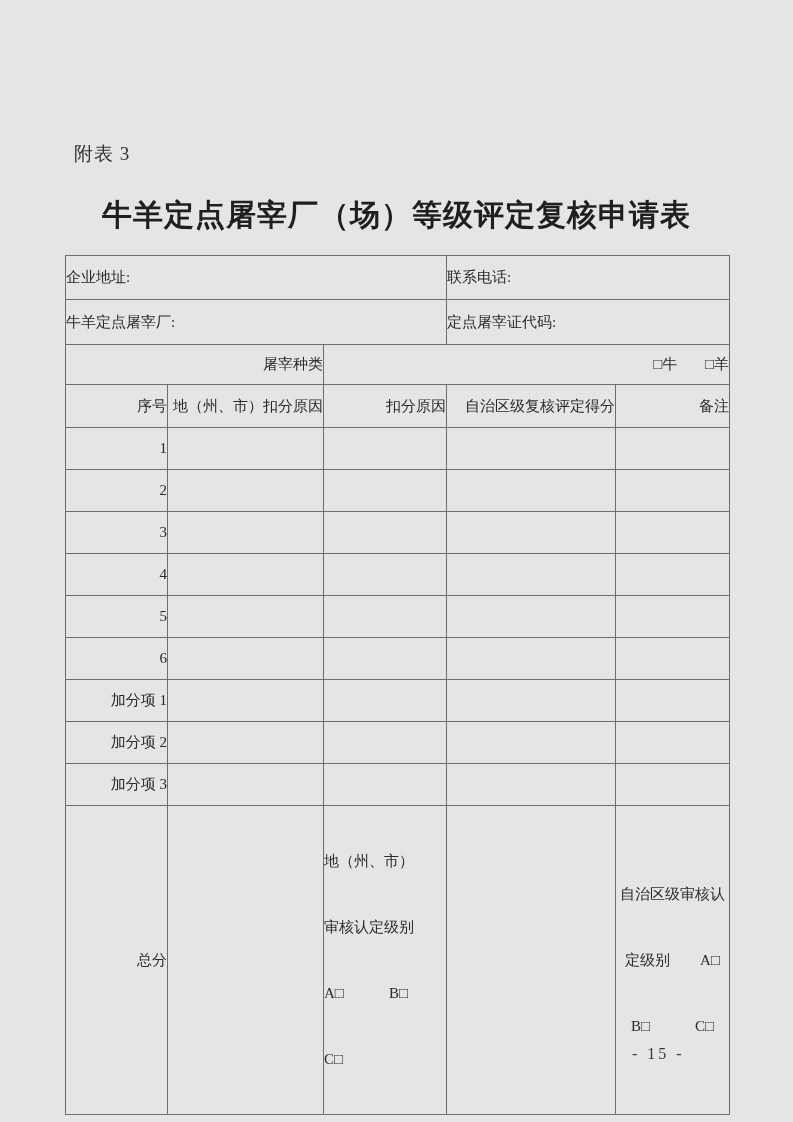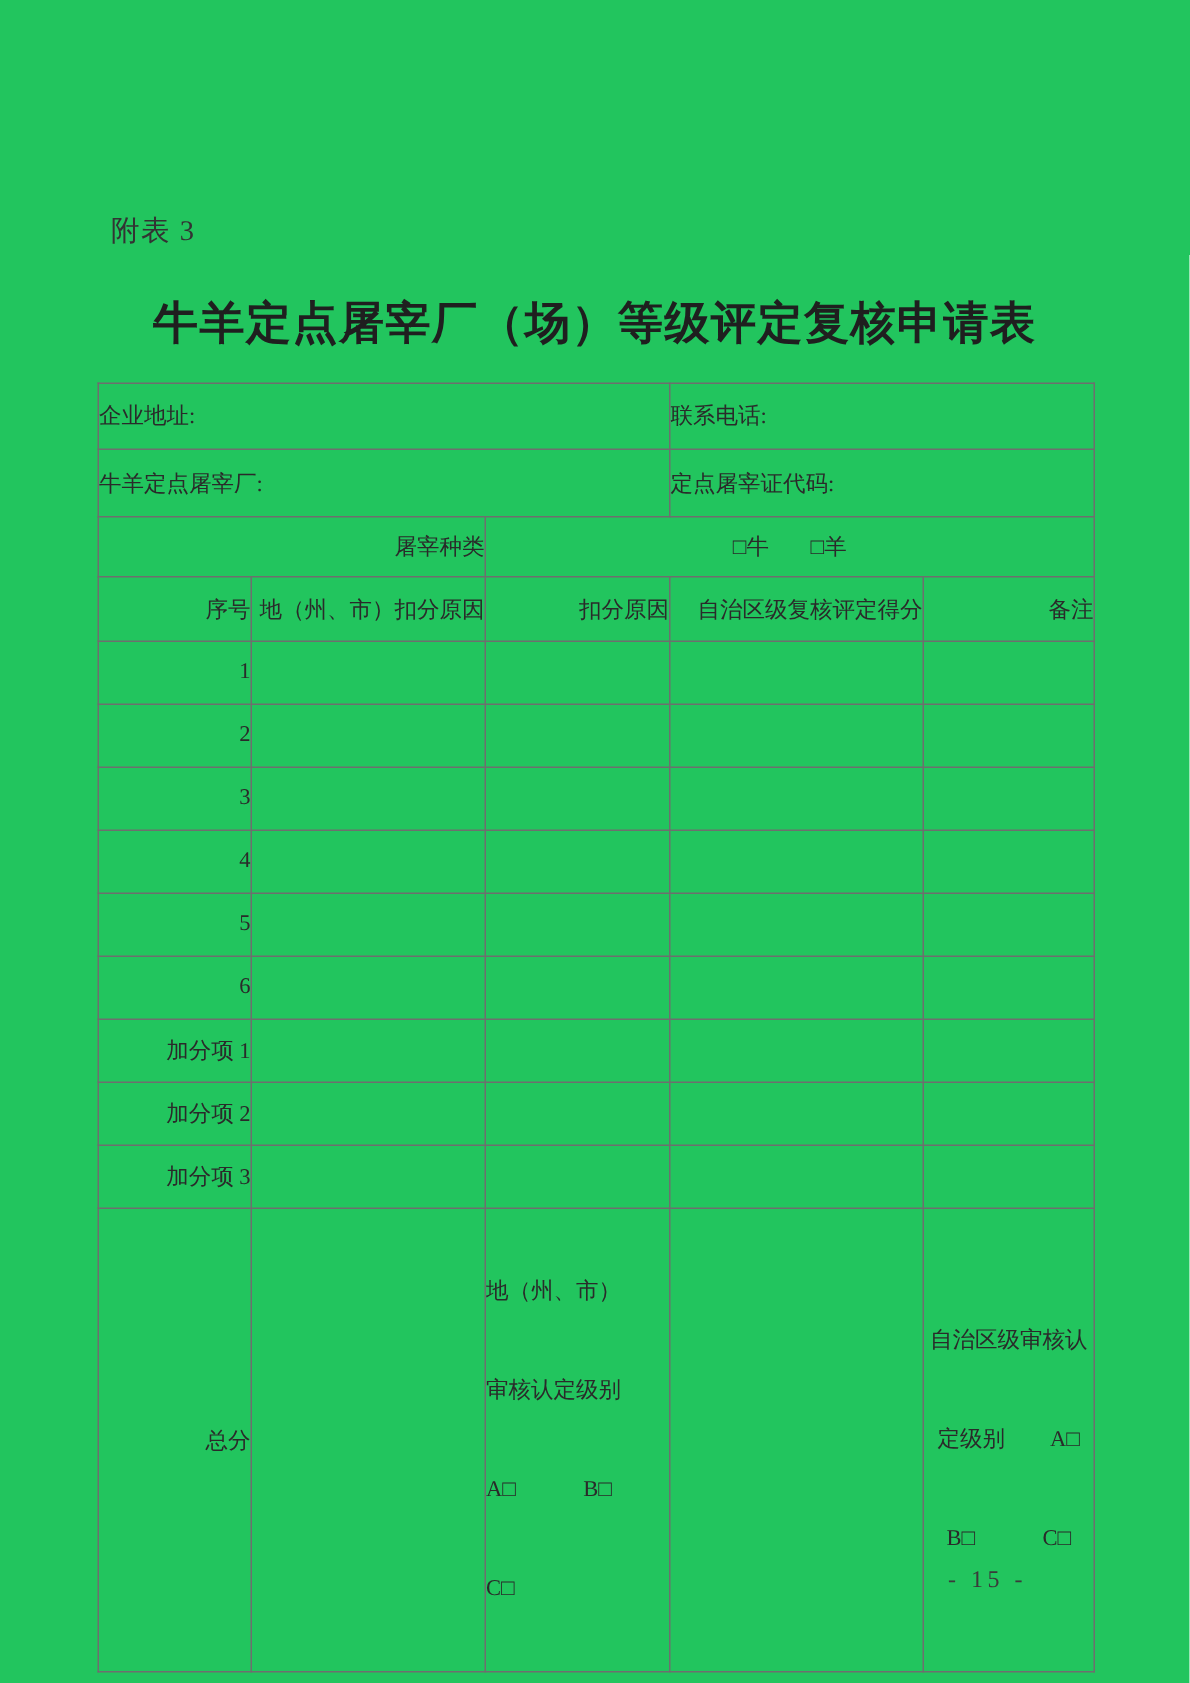--- a/index.html
+++ b/index.html
@@ -4,21 +4,21 @@
 <style>
   html, body {
     margin: 0;
     padding: 0;
     background: #ffffff;
   }
   .page {
     position: relative;
     width: 793px;
     height: 1122px;
-    background: #22c55e;
+    background: #e5e5e5;
     font-family: "Liberation Serif", "DejaVu Serif", serif;
     color: #2b2b2b;
     overflow: hidden;
   }
   .appendix-label {
     position: absolute;
     left: 74px;
     top: 141px;
     font-size: 19px;
     letter-spacing: 1px;
@@ -54,21 +54,21 @@
   }
   tr.r-info1 { height: 43px; }
   tr.r-info2 { height: 44px; }
   tr.r-info3 { height: 45px; }
   tr.r-species { height: 40px; }
   tr.r-head { height: 43px; }
   tr.r-data { height: 42px; }
   tr.r-total { height: 94px; }
   .cl { text-align: left; padding-left: 10px; }
   .cc { text-align: right; }
-  .species-opts { text-align: center; padding-left: 33px; }
+  .species-opts { text-align: right; padding-left: 33px; }
   .species-opts .opt2 { margin-left: 24px; }
   .grade-left {
     text-align: left;
     vertical-align: middle;
     padding-left: 8px;
     line-height: 22px;
     white-space: pre;
   }
   .grade-center {
     text-align: center;

